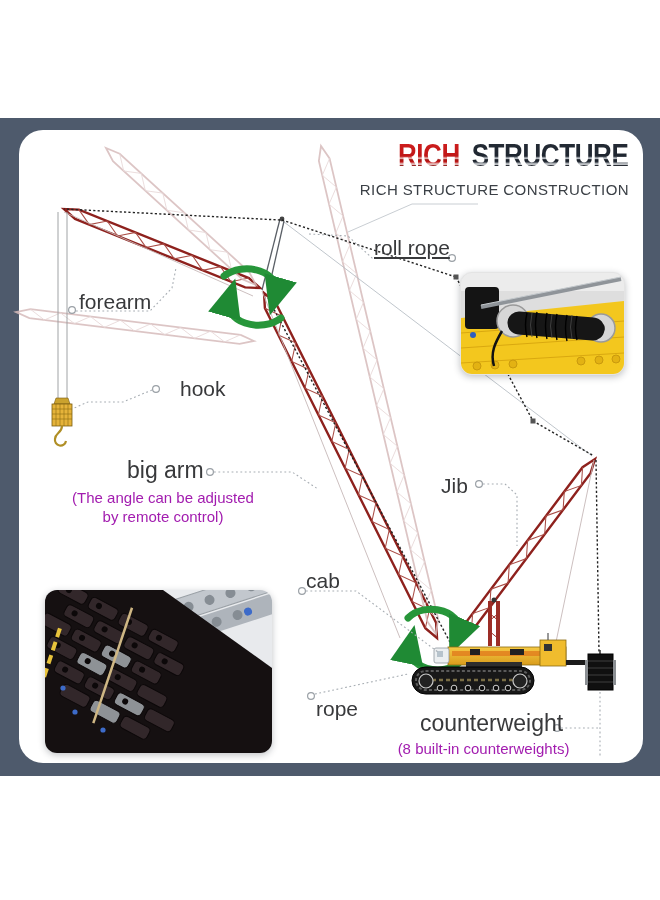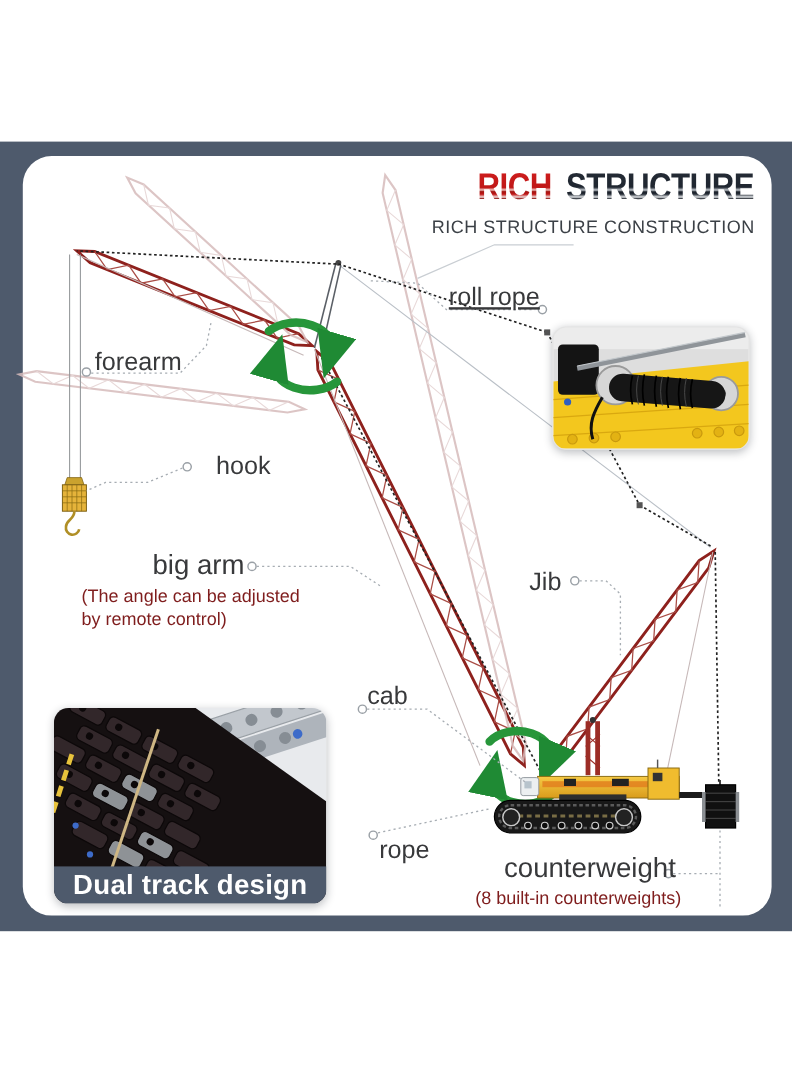--- a/index.html
+++ b/index.html
@@ -34,21 +34,21 @@
     -webkit-background-clip:text;background-clip:text;color:transparent;
   }
   .subtitle{
     position:absolute;top:181px;right:31px;z-index:4;
     font-size:15px;color:#3b4046;letter-spacing:.4px;font-weight:500;white-space:nowrap;
   }
 
   
   .lbl{position:absolute;z-index:4;color:#38393b;font-size:21px;white-space:nowrap;}
   .lbl.big{font-size:23px;}
-  .note{position:absolute;z-index:4;color:#7f1d1d;font-size:15px;text-align:left;white-space:nowrap;}
+  .note{position:absolute;z-index:4;color:#a21caf;font-size:15px;text-align:center;white-space:nowrap;}
 
   
   .inset{
     position:absolute;z-index:3;border-radius:12px;overflow:hidden;
     box-shadow:0 2px 7px rgba(30,35,45,.28);background:#efefef;
   }
   .inset-winch{left:460px;top:272px;width:163px;height:101px;border:1px solid #e4e4e4;}
   .inset-track{left:45px;top:590px;width:227px;height:163px;}
   .inset-caption{
     position:absolute;left:0;bottom:0;width:100%;height:31px;z-index:2;
@@ -357,14 +357,13 @@
       <rect x="6" y="38" width="4" height="9"></rect>
         <rect x="6" y="52" width="4" height="9"></rect>
         <rect x="6" y="66" width="4" height="9"></rect>
       <rect x="6" y="80" width="4" height="9"></rect>
         <rect x="6" y="94" width="4" height="9"></rect>
     </g>
     <circle cx="30" cy="122" r="2.6" fill="#3d6bc9"></circle>
       <circle cx="58" cy="140" r="2.6" fill="#3d6bc9"></circle>
       <circle cx="18" cy="98" r="2.6" fill="#3d6bc9"></circle>
   </svg>
-  <div class="inset-caption">Dual track design</div>
 </div>
 
 </body></html>

